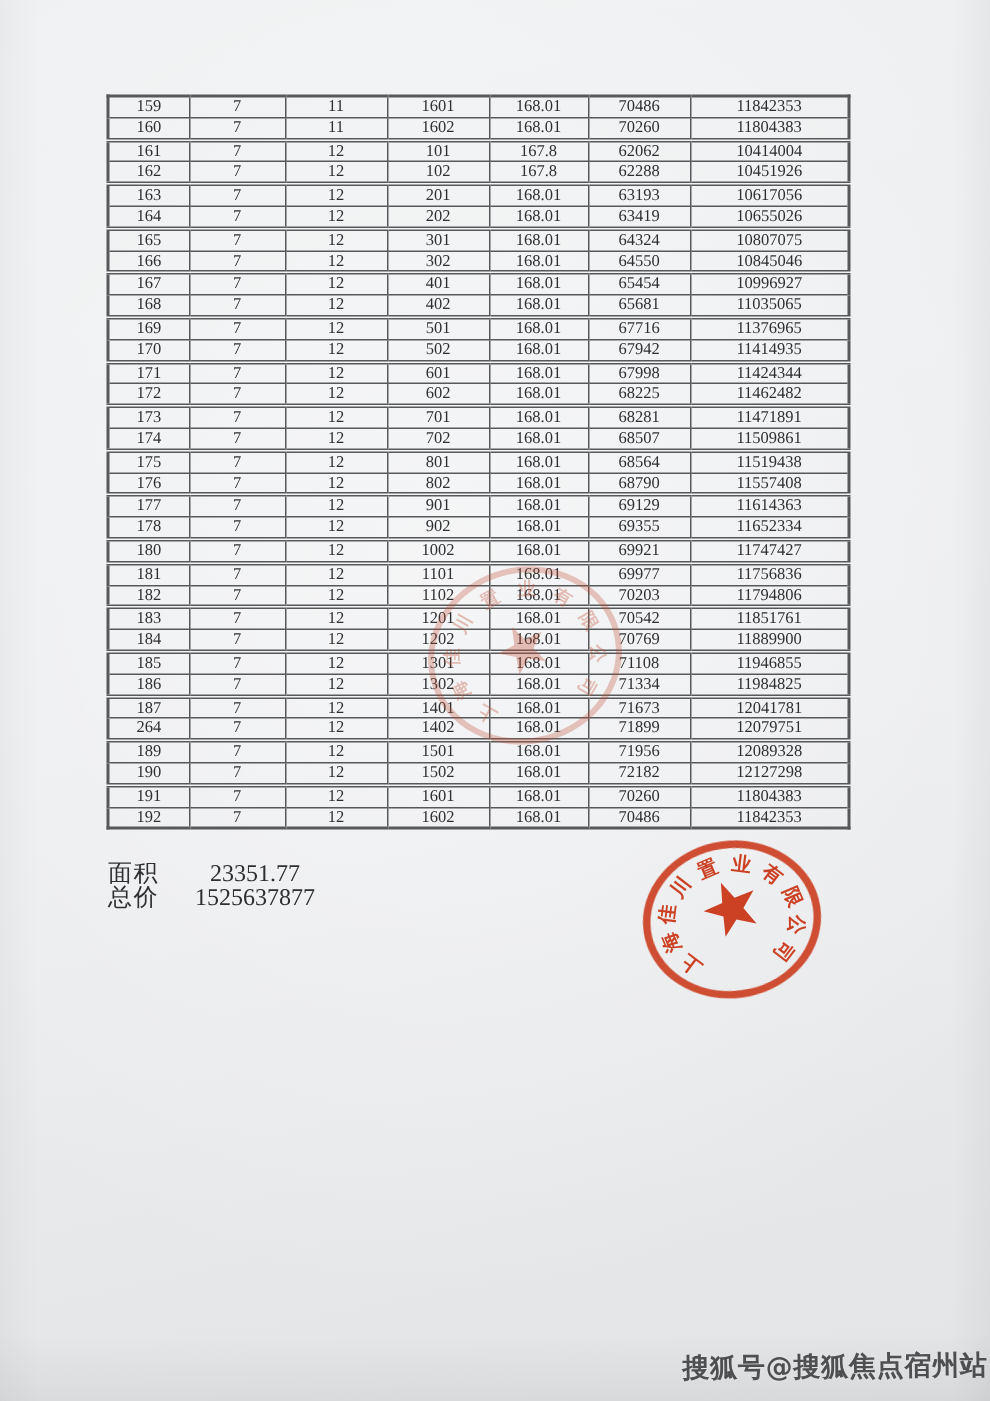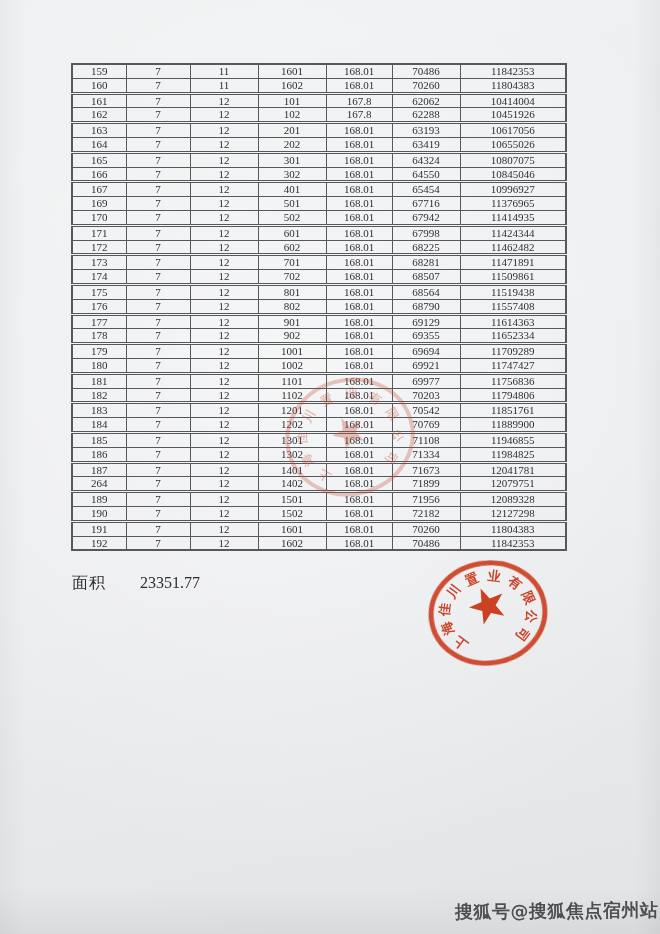--- a/index.html
+++ b/index.html
@@ -165,20 +165,29 @@
         </tr>
         <tr>
           <td>167</td>
           <td>7</td>
           <td>12</td>
           <td>401</td>
           <td>168.01</td>
           <td>65454</td>
           <td>10996927</td>
         </tr>
+        <tr class="pair-end">
+          <td>168</td>
+          <td>7</td>
+          <td>12</td>
+          <td>402</td>
+          <td>168.01</td>
+          <td>65681</td>
+          <td>11035065</td>
+        </tr>
         <tr>
           <td>169</td>
           <td>7</td>
           <td>12</td>
           <td>501</td>
           <td>168.01</td>
           <td>67716</td>
           <td>11376965</td>
         </tr>
         <tr class="pair-end">
@@ -254,29 +263,20 @@
           <td>11614363</td>
         </tr>
         <tr class="pair-end">
           <td>178</td>
           <td>7</td>
           <td>12</td>
           <td>902</td>
           <td>168.01</td>
           <td>69355</td>
           <td>11652334</td>
-        </tr>
-        <tr>
-          <td>179</td>
-          <td>7</td>
-          <td>12</td>
-          <td>1001</td>
-          <td>168.01</td>
-          <td>69694</td>
-          <td>11709289</td>
         </tr>
         <tr class="pair-end">
           <td>180</td>
           <td>7</td>
           <td>12</td>
           <td>1002</td>
           <td>168.01</td>
           <td>69921</td>
           <td>11747427</td>
         </tr>
@@ -388,20 +388,24 @@
           <td>70486</td>
           <td>11842353</td>
         </tr>
       </tbody>
   </table>
 
   <div class="summary">
     <div class="srow">
       <span class="slabel">面积</span>
       <span class="svalue">23351.77</span>
+    </div>
+    <div class="srow">
+      <span class="slabel">总价</span>
+      <span class="svalue">1525637877</span>
     </div>
   </div>
 
   <svg class="stamp stamp-faint" width="140" height="140" viewBox="-70 -70 140 140">
     <g transform="rotate(-15)">
       <ellipse class="ring" cx="0" cy="0" rx="63" ry="57"></ellipse>
       <polygon class="star" transform="translate(0,-4) rotate(-12) scale(0.85)" points="0,-20 4.7,-6.5 19,-6.2 7.6,2.5 11.8,16.2 0,8 -11.8,16.2 -7.6,2.5 -19,-6.2 -4.7,-6.5"></polygon>
       <g>
           <text transform="translate(-33.9,30.4) rotate(225.0)" font-size="12" text-anchor="middle">上</text>
           <text transform="translate(-46.4,11.1) rotate(255.0)" font-size="12" text-anchor="middle">海</text>

